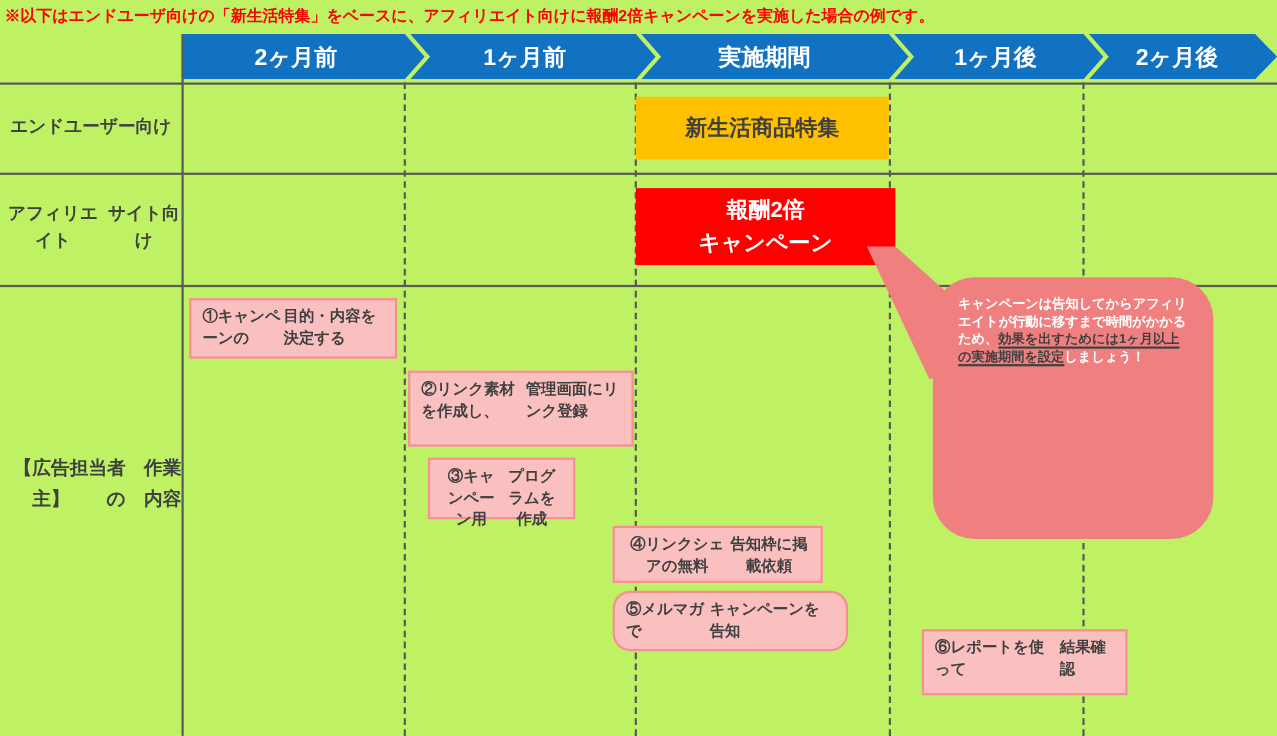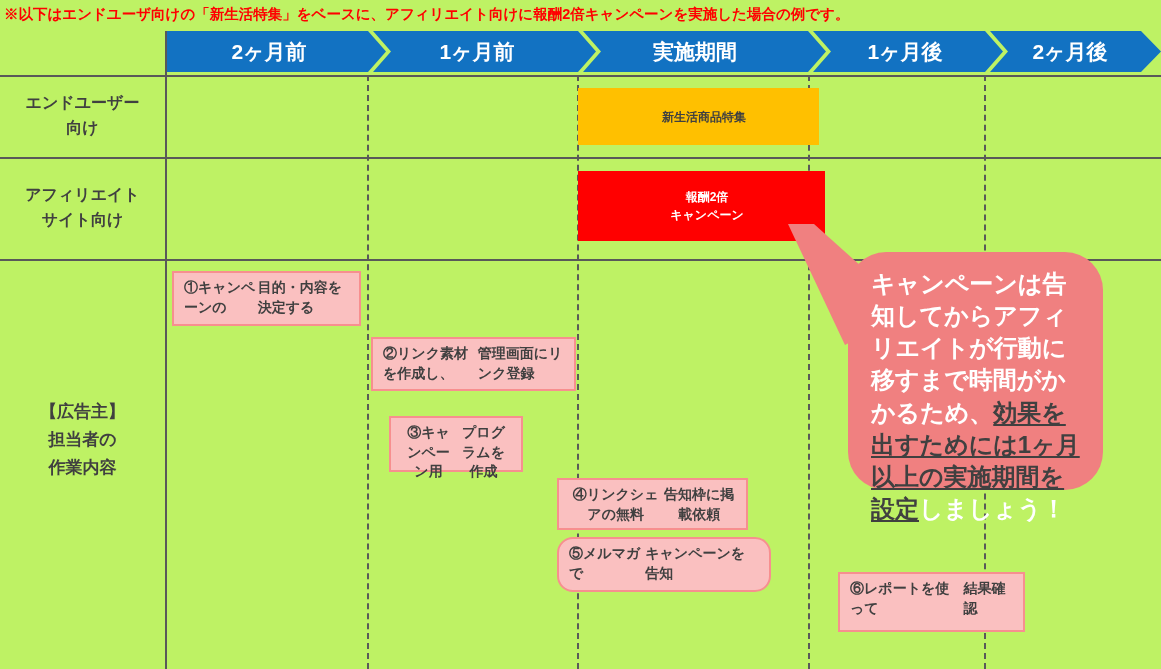--- a/index.html
+++ b/index.html
@@ -12,37 +12,37 @@
   .note{position:absolute;left:4px;top:5px;font-size:14.5px;color:var(--note-red,#f00);white-space:nowrap;}
   
   .header-svg{position:absolute;left:165px;top:31px;}
   .header-svg polygon{fill:var(--accent-blue,#1272C2);}
   .header-svg text{fill:#ffffff;font-size:21px;font-weight:bold;text-anchor:middle;}
   
   .hline{position:absolute;left:0;width:1161px;height:0;border-top:2px solid var(--grid,#595959);z-index:1;}
   .vline-solid{position:absolute;width:0;border-left:2px solid var(--grid,#595959);z-index:1;}
   .vline-dash{position:absolute;width:0;border-left:2px dashed var(--grid,#595959);z-index:1;}
   
-  .rowlabel{position:absolute;left:0;width:165px;display:flex;flex-direction:column;align-items:center;justify-content:center;text-align:center;font-size:16px;line-height:1.55;z-index:2;}
+  .rowlabel{position:absolute;left:0;width:165px;display:flex;flex-direction:row;align-items:center;justify-content:center;text-align:center;font-size:16px;line-height:1.55;z-index:2;}
   .rowlabel.big{font-size:17px;line-height:1.65;text-align:right;}
   
-  .bar{position:absolute;display:flex;flex-direction:column;align-items:center;justify-content:center;text-align:center;z-index:2;font-size:12px;line-height:1.5;padding-left:11px;}
+  .bar{position:absolute;display:flex;flex-direction:column;align-items:center;justify-content:center;text-align:center;z-index:2;font-size:20px;line-height:1.5;}
   .bar-orange{left:578px;top:88px;width:230px;height:57px;background:var(--bar-orange,#FFC000);color:var(--text-dark,#404040);}
   .bar-red{left:578px;top:171px;width:236px;height:70px;background:var(--bar-red,#FF0000);color:#ffffff;}
   
   .task{position:absolute;background:var(--task-fill,#FAC0C0);border:2px solid var(--task-border,#F78F8F);
         box-sizing:border-box;font-size:14px;line-height:1.4;padding:5px 10px;z-index:2;
         display:flex;justify-content:center;}
   .task.center{text-align:center;}
   
   .tail-svg{position:absolute;left:770px;top:220px;z-index:3;}
   .tail-svg polygon{fill:var(--callout-fill,#F08080);}
   .callout{position:absolute;left:848px;top:252px;width:255px;height:238px;box-sizing:border-box;
            background:var(--callout-fill,#F08080);border-radius:38px;z-index:4;
-           padding:16px 23px;font-size:24px;line-height:1.34;color:#ffffff;
+           padding:16px 23px;font-size:12px;line-height:1.34;color:#ffffff;
            word-break:break-all;text-align:left;}
   .callout .u{color:var(--text-dark,#404040);text-decoration:underline;text-decoration-thickness:2px;text-underline-offset:3px;}
 </style>
 </head>
 <body>
 
 <div id="stage">
 
   <div class="note">※以下はエンドユーザ向けの「新生活特集」をベースに、アフィリエイト向けに報酬2倍キャンペーンを実施した場合の例です。</div>
 
@@ -87,21 +87,21 @@
   </div>
   <div class="bar bar-red">
     <div>報酬2倍</div>
     <div>キャンペーン</div>
   </div>
 
   <div class="task" style="left:172px;top:271px;width:189px;height:55px;">
     <div>①キャンペーンの</div>
     <div>目的・内容を決定する</div>
   </div>
-  <div class="task" style="left:371px;top:337px;width:205px;height:54px;">
+  <div class="task" style="left:371px;top:337px;width:205px;height:69px;">
     <div>②リンク素材を作成し、</div>
     <div>管理画面にリンク登録</div>
   </div>
   <div class="task center" style="left:389px;top:416px;width:134px;height:56px;">
     <div>③キャンペーン用</div>
     <div>プログラムを作成</div>
   </div>
   <div class="task" style="left:557px;top:478px;width:191px;height:52px;text-align:center;">
     <div>④リンクシェアの無料</div>
     <div>告知枠に掲載依頼</div>

